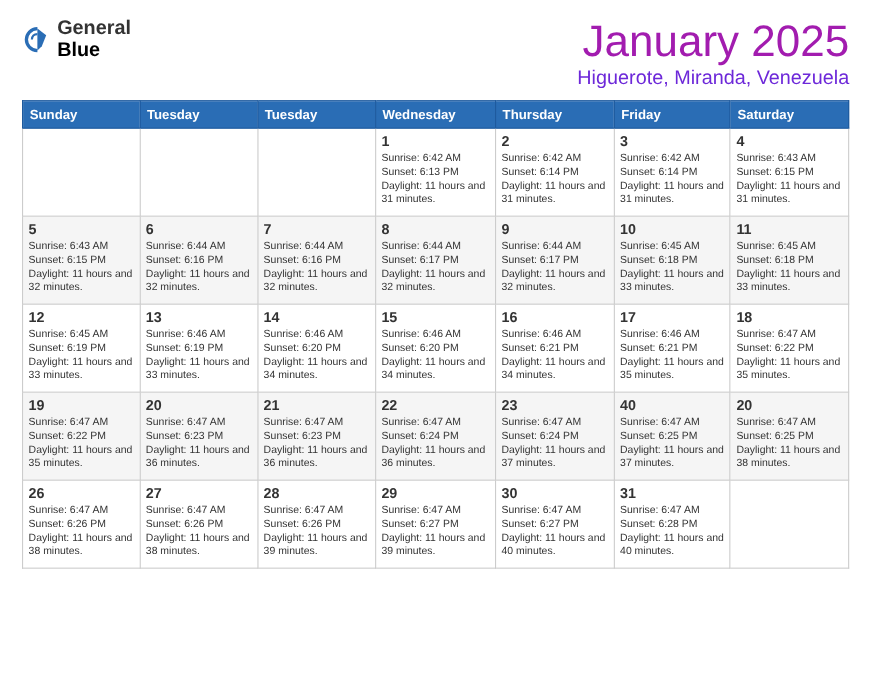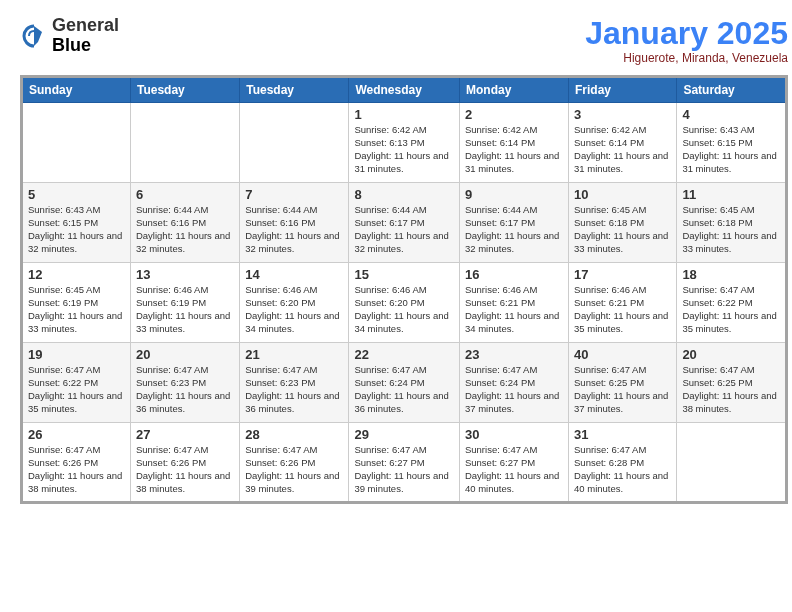--- a/index.html
+++ b/index.html
@@ -7,21 +7,21 @@
       font-family: Arial, sans-serif;
       background: #fff;
       width: 792px;
       height: 612px;
       overflow: hidden;
     }
     .page {
       width: 792px;
       height: 544px;
       background: #fff;
-      padding: 16px 4px 12px 20px;
+      padding: 16px 20px 12px 20px;
     }
     .header {
       display: flex;
       justify-content: space-between;
       align-items: flex-start;
       margin-bottom: 10px;
     }
     .logo-area {
       display: flex;
       align-items: center;
@@ -43,33 +43,33 @@
     }
     .logo-icon {
       width: 28px;
       height: 28px;
       margin-right: 4px;
     }
     .title-area {
       text-align: right;
     }
     .month-title {
-      font-size: 32px;
-      font-weight: bold;
-      color: #3b82f6;
+      font-size: 40px;
+      font-weight: normal;
+      color: #a21caf;
       line-height: 1.1;
     }
     .subtitle {
-      font-size: 12px;
-      color: #7f1d1d;
+      font-size: 18px;
+      color: #6d28d9;
     }
     .calendar {
       width: 100%;
       border-collapse: collapse;
-      border: 3px solid #a3a3a3;
+      border: 1px solid #a3a3a3;
     }
     .calendar th {
       background: #2a6db5;
       color: #fff;
       font-size: 12px;
       font-weight: bold;
       padding: 5px 6px;
       text-align: left;
       border: 1px solid #1e5a9e;
     }
@@ -121,21 +121,21 @@
     </div>
   </div>
 
   <table class="calendar">
     <thead>
       <tr>
       <th>Sunday</th>
           <th>Tuesday</th>
           <th>Tuesday</th>
           <th>Wednesday</th>
-          <th>Monday</th>
+          <th>Thursday</th>
           <th>Friday</th>
           <th>Saturday</th>
         </tr>
     </thead>
     <tbody id="calendar-body">
     <tr>
           <td class="empty-cell"></td>
           <td class="empty-cell"></td>
           <td class="empty-cell"></td>
           <td>

